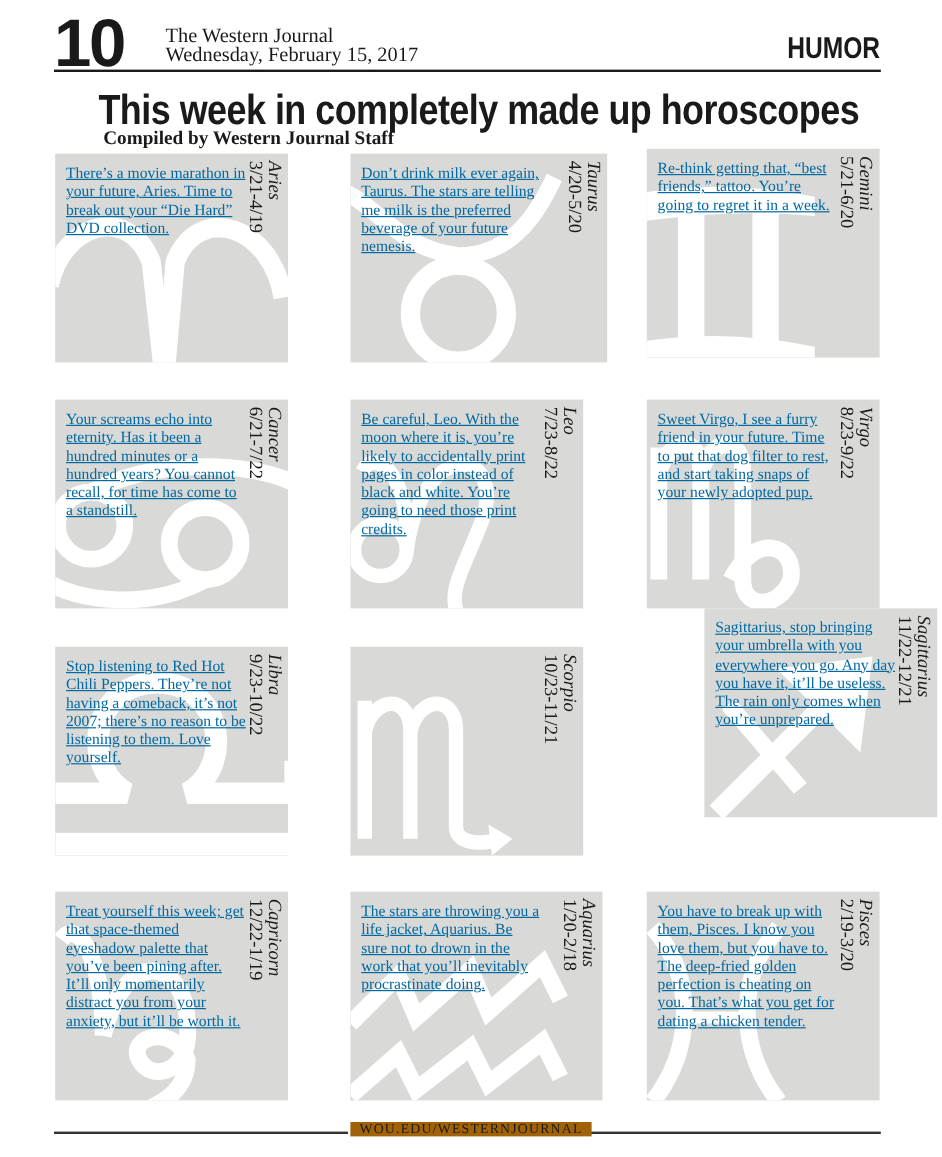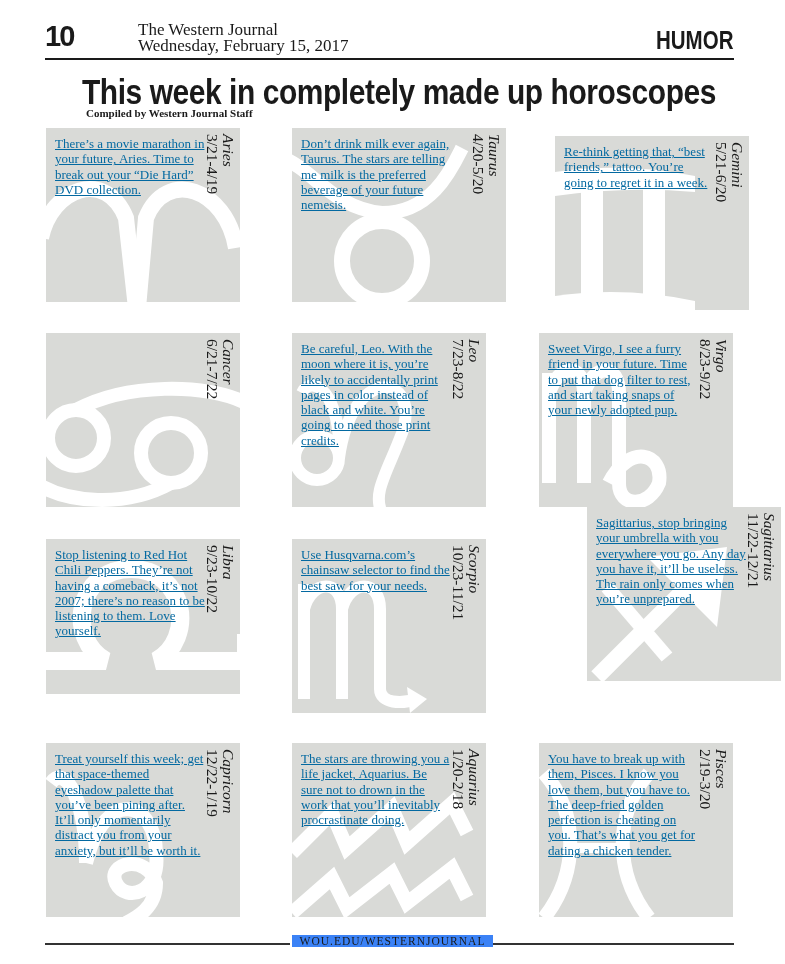--- a/index.html
+++ b/index.html
@@ -1,30 +1,30 @@
 <!DOCTYPE html>
 <html><head>
 <meta charset="utf-8">
 <style>
   html, body { margin:0; padding:0; background:#fff; }
   body { width:785px; height:964px; position:relative; overflow:hidden; font-family:"Liberation Serif", serif; color:#1a1a1a; }
-  .pnum { position:absolute; left:45px; top:14px; font-family:"Liberation Sans", sans-serif; font-weight:bold; font-size:29px; line-height:44px; letter-spacing:-2px; }
+  .pnum { position:absolute; left:45px; top:14px; font-family:"Liberation Sans", sans-serif; font-weight:bold; font-size:56px; line-height:44px; letter-spacing:-2px; }
   .masthead { position:absolute; left:98px; top:22px; font-size:17px; line-height:16px;margin-left:40px; }
   .section { position:absolute; right:52px; top:26px; font-family:"Liberation Sans", sans-serif; font-weight:bold; font-size:25px; line-height:28px; transform:scaleX(0.82); transform-origin:right center; }
   .toprule { position:absolute; left:45px; top:58px; width:689px; height:2px; background:#1a1a1a; }
   .headline { position:absolute; left:82px; top:72px; font-family:"Liberation Sans", sans-serif; font-weight:bold; font-size:35px; line-height:40px; white-space:nowrap; transform:scaleX(0.855); transform-origin:left center; letter-spacing:-0.5px; }
-  .byline { position:absolute; left:86px; top:107px; font-weight:bold; font-size:11px; }
+  .byline { position:absolute; left:86px; top:107px; font-weight:bold; font-size:16px; }
   .card { position:absolute; width:194px; height:174px; background:#d9dad7; overflow:hidden; }
   .card svg.glyph { position:absolute; left:0; top:0; width:194px; height:174px; }
   .card .text { position:absolute; left:9px; top:8px; width:150px; font-size:13px; line-height:15.3px; color:#0369a1; z-index:2;text-decoration:underline; }
   .card .sign { position:absolute; right:4px; top:6px; writing-mode:vertical-rl; font-size:15.5px; line-height:16px; z-index:2; white-space:nowrap; }
   .card .sign .name { font-style:italic; }
   .footer-rule { position:absolute; top:943px; height:2px; background:#333; }
   .footer { position:absolute; left:0; width:785px; top:935px; text-align:center; font-size:11.5px; letter-spacing:1px; }
-  .footer span { background:#3b82f6; padding:0 8px; }
+  .footer span { background:#a16207; padding:0 8px; }
 </style>
 </head>
 <body>
 
 <div class="pnum">10</div>
 <div class="masthead">
   <div>The Western Journal</div>
   <div>Wednesday, February 15, 2017</div>
 </div>
 <div class="section">HUMOR</div>
@@ -44,38 +44,39 @@
 
 <div class="card" style="left:292px;top:128px;padding-left:20px;">
   <svg class="glyph" viewBox="0 0 194 174">
     <path d="M-10 30 C 20 40, 40 80, 90 85 C 140 85, 160 40, 170 20" fill="none" stroke="#fff" stroke-width="14"></path>
     <circle cx="90" cy="133" r="40" fill="none" stroke="#fff" stroke-width="16"></circle>
   </svg>
   <div class="text">Don’t drink milk ever again, Taurus. The stars are telling me milk is the preferred beverage of your future nemesis.</div>
   <div class="sign"><span class="name">Taurus</span><br><span>4/20-5/20</span></div>
 </div>
 
-<div class="card" style="left:539px;top:136px;margin-left:16px;">
+<div class="card" style="left:539px;top:124px;">
   <svg class="glyph" viewBox="0 0 194 174">
     <path d="M0 36 Q 70 26, 140 40 L 140 56 Q 70 50, 0 60 Z" fill="#fff"></path>
     <rect x="26" y="50" width="22" height="120" fill="#fff"></rect>
     <rect x="88" y="50" width="22" height="120" fill="#fff"></rect>
     <path d="M0 160 Q 70 150, 140 165 L 140 180 L 0 180 Z" fill="#fff"></path>
   </svg>
   <div class="text">Re-think getting that, “best friends,” tattoo. You’re going to regret it in a week.</div>
   <div class="sign"><span class="name">Gemini</span><br><span>5/21-6/20</span></div>
 </div>
 
 <div class="card" style="left:46px;top:333px;">
   <svg class="glyph" viewBox="0 0 194 174">
     <circle cx="30" cy="105" r="28" fill="none" stroke="#fff" stroke-width="14"></circle>
     <path d="M30 77 C 80 50, 160 50, 200 70" fill="none" stroke="#fff" stroke-width="14"></path>
     <circle cx="125" cy="120" r="30" fill="none" stroke="#fff" stroke-width="14"></circle>
     <path d="M125 150 C 80 175, 20 170, -10 150" fill="none" stroke="#fff" stroke-width="14"></path>
   </svg>
+  <div class="text">Your screams echo into eternity. Has it been a hundred minutes or a hundred years? You cannot recall, for time has come to a standstill.</div>
   <div class="sign"><span class="name">Cancer</span><br><span>6/21-7/22</span></div>
 </div>
 
 <div class="card" style="left:292px;top:333px;">
   <svg class="glyph" viewBox="0 0 194 174">
     <circle cx="25" cy="125" r="22" fill="none" stroke="#fff" stroke-width="12"></circle>
     <path d="M47 125 C 50 60, 20 40, 10 60 M 47 125 C 60 30, 130 40, 110 100 C 95 140, 80 160, 90 180" fill="none" stroke="#fff" stroke-width="12"></path>
   </svg>
   <div class="text">Be careful, Leo. With the moon where it is, you’re likely to accidentally print pages in color instead of black and white. You’re going to need those print credits.</div>
   <div class="sign"><span class="name">Leo</span><br><span>7/23-8/22</span></div>
@@ -100,21 +101,20 @@
   <div class="sign"><span class="name">Libra</span><br><span>9/23-10/22</span></div>
 </div>
 
 <div class="card" style="left:292px;top:539px;">
   <svg class="glyph" viewBox="0 0 194 174">
     <path d="M12 45 L 12 160" stroke="#fff" stroke-width="12" fill="none"></path>
     <path d="M12 70 C 20 40, 50 40, 50 70 L 50 160" stroke="#fff" stroke-width="12" fill="none"></path>
     <path d="M50 70 C 58 40, 88 40, 88 70 L 88 150 C 88 165, 110 165, 125 160" stroke="#fff" stroke-width="12" fill="none"></path>
     <path d="M115 148 L 135 160 L 118 174" fill="#fff"></path>
   </svg>
-  <div class="text">Use Husqvarna.com’s chainsaw selector to find the best saw for your needs.</div>
   <div class="sign"><span class="name">Scorpio</span><br><span>10/23-11/21</span></div>
 </div>
 
 <div class="card" style="left:539px;top:507px;margin-left:48px;">
   <svg class="glyph" viewBox="0 0 194 174">
     <path d="M10 170 L 120 60" stroke="#fff" stroke-width="16" fill="none"></path>
     <path d="M60 50 L 140 40 L 130 120 Z" fill="#fff"></path>
     <path d="M20 80 L 80 150" stroke="#fff" stroke-width="14" fill="none"></path>
   </svg>
   <div class="text">Sagittarius, stop bringing your umbrella with you everywhere you go. Any day you have it, it’ll be useless. The rain only comes when you’re unprepared.</div>
@@ -123,21 +123,21 @@
 
 <div class="card" style="left:46px;top:743px;">
   <svg class="glyph" viewBox="0 0 194 174">
     <path d="M5 40 C 20 20, 40 60, 40 120" stroke="#fff" stroke-width="14" fill="none"></path>
     <path d="M40 120 C 60 40, 110 60, 110 110 C 115 150, 80 160, 70 140 C 60 120, 100 110, 110 140 C 110 165, 90 175, 80 180" stroke="#fff" stroke-width="14" fill="none"></path>
   </svg>
   <div class="text">Treat yourself this week; get that space-themed eyeshadow palette that you’ve been pining after. It’ll only momentarily distract you from your anxiety, but it’ll be worth it.</div>
   <div class="sign"><span class="name">Capricorn</span><br><span>12/22-1/19</span></div>
 </div>
 
-<div class="card" style="left:292px;top:743px;">
+<div class="card" style="left:292px;top:743px;padding-left:16px;">
   <svg class="glyph" viewBox="0 0 194 174">
     <path d="M0 110 L 40 70 L 55 105 L 100 65 L 115 100 L 160 60 L 175 90" stroke="#fff" stroke-width="14" fill="none"></path>
     <path d="M0 170 L 40 135 L 55 165 L 100 130 L 115 160 L 160 125 L 175 155" stroke="#fff" stroke-width="14" fill="none"></path>
   </svg>
   <div class="text">The stars are throwing you a life jacket, Aquarius. Be sure not to drown in the work that you’ll inevitably procrastinate doing.</div>
   <div class="sign"><span class="name">Aquarius</span><br><span>1/20-2/18</span></div>
 </div>
 
 <div class="card" style="left:539px;top:743px;">
   <svg class="glyph" viewBox="0 0 194 174">

